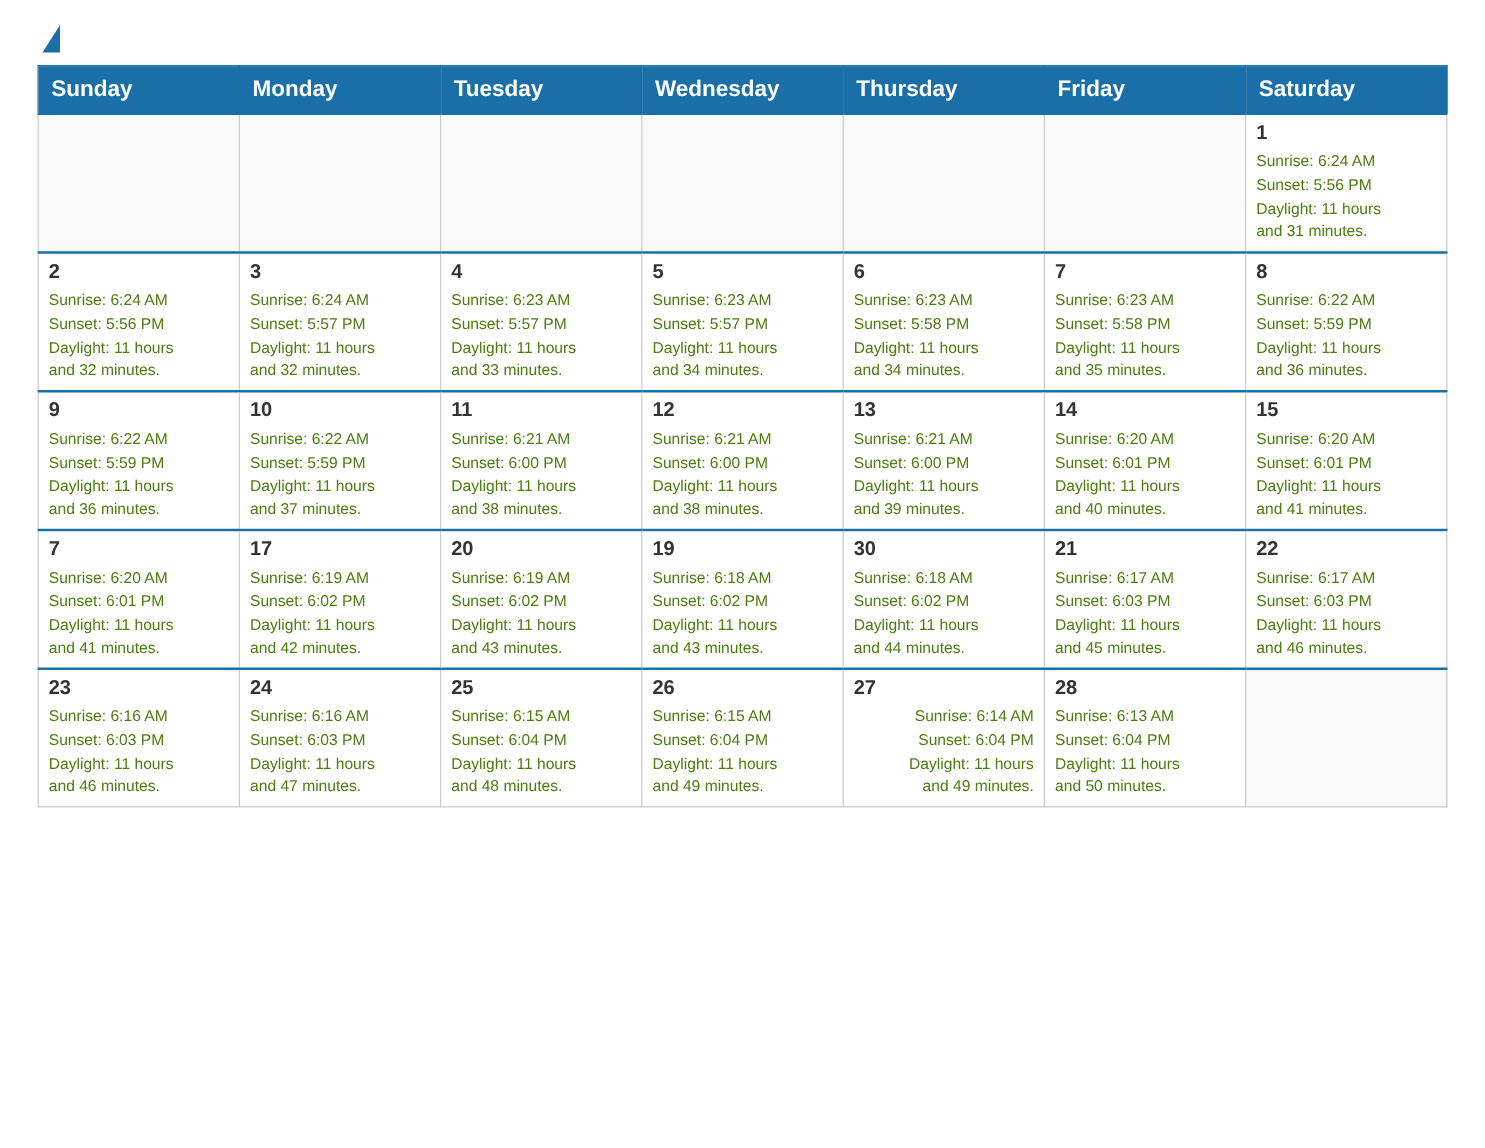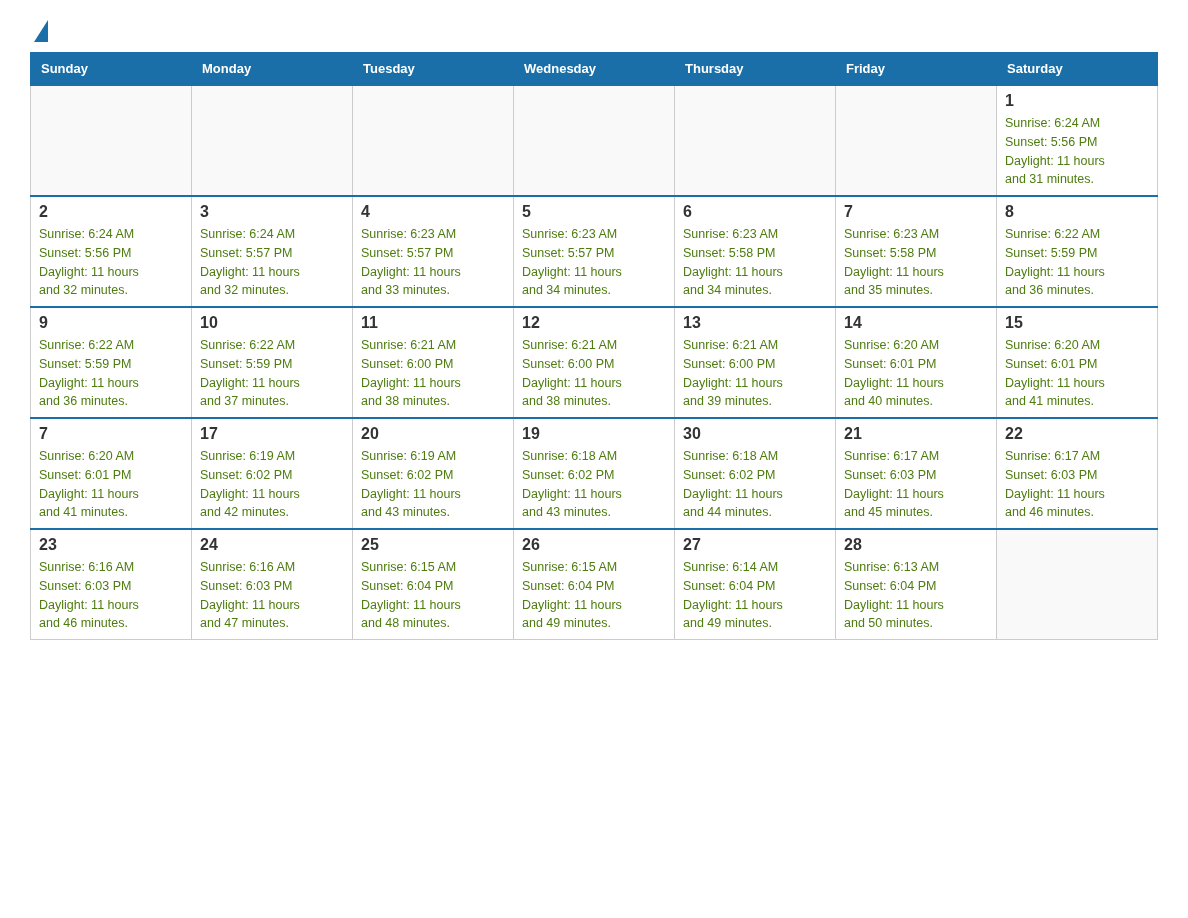--- a/index.html
+++ b/index.html
@@ -58,21 +58,21 @@
     .calendar {
       width: 100%;
       border-collapse: collapse;
       margin-top: 10px;
     }
     .calendar th {
       background-color: #1a6fa8;
       color: #fff;
       text-align: left;
       padding: 8px 10px;
-      font-size: 13px;
+      font-size: 18px;
       font-weight: bold;
       border: 1px solid #1a6fa8;
       margin-top: 32px;
     }
     .calendar td {
       border: 1px solid #ccc;
       vertical-align: top;
       padding: 6px 8px;
       width: 14.28%;
       min-height: 100px;
@@ -320,21 +320,21 @@
         </td>
         <td>
           <span class="day-number">26</span>
           <div class="day-info" style="white-space: pre-line;">Sunrise: 6:15 AM
 Sunset: 6:04 PM
 Daylight: 11 hours
 and 49 minutes.</div>
         </td>
         <td>
           <span class="day-number">27</span>
-          <div class="day-info" style="white-space: pre-line;">Sunrise: 6:14 AM
+          <div class="day-info" style="white-space: pre-line; text-align: right;">Sunrise: 6:14 AM
 Sunset: 6:04 PM
 Daylight: 11 hours
 and 49 minutes.</div>
         </td>
         <td>
           <span class="day-number">28</span>
           <div class="day-info" style="white-space: pre-line;">Sunrise: 6:13 AM
 Sunset: 6:04 PM
 Daylight: 11 hours
 and 50 minutes.</div>

